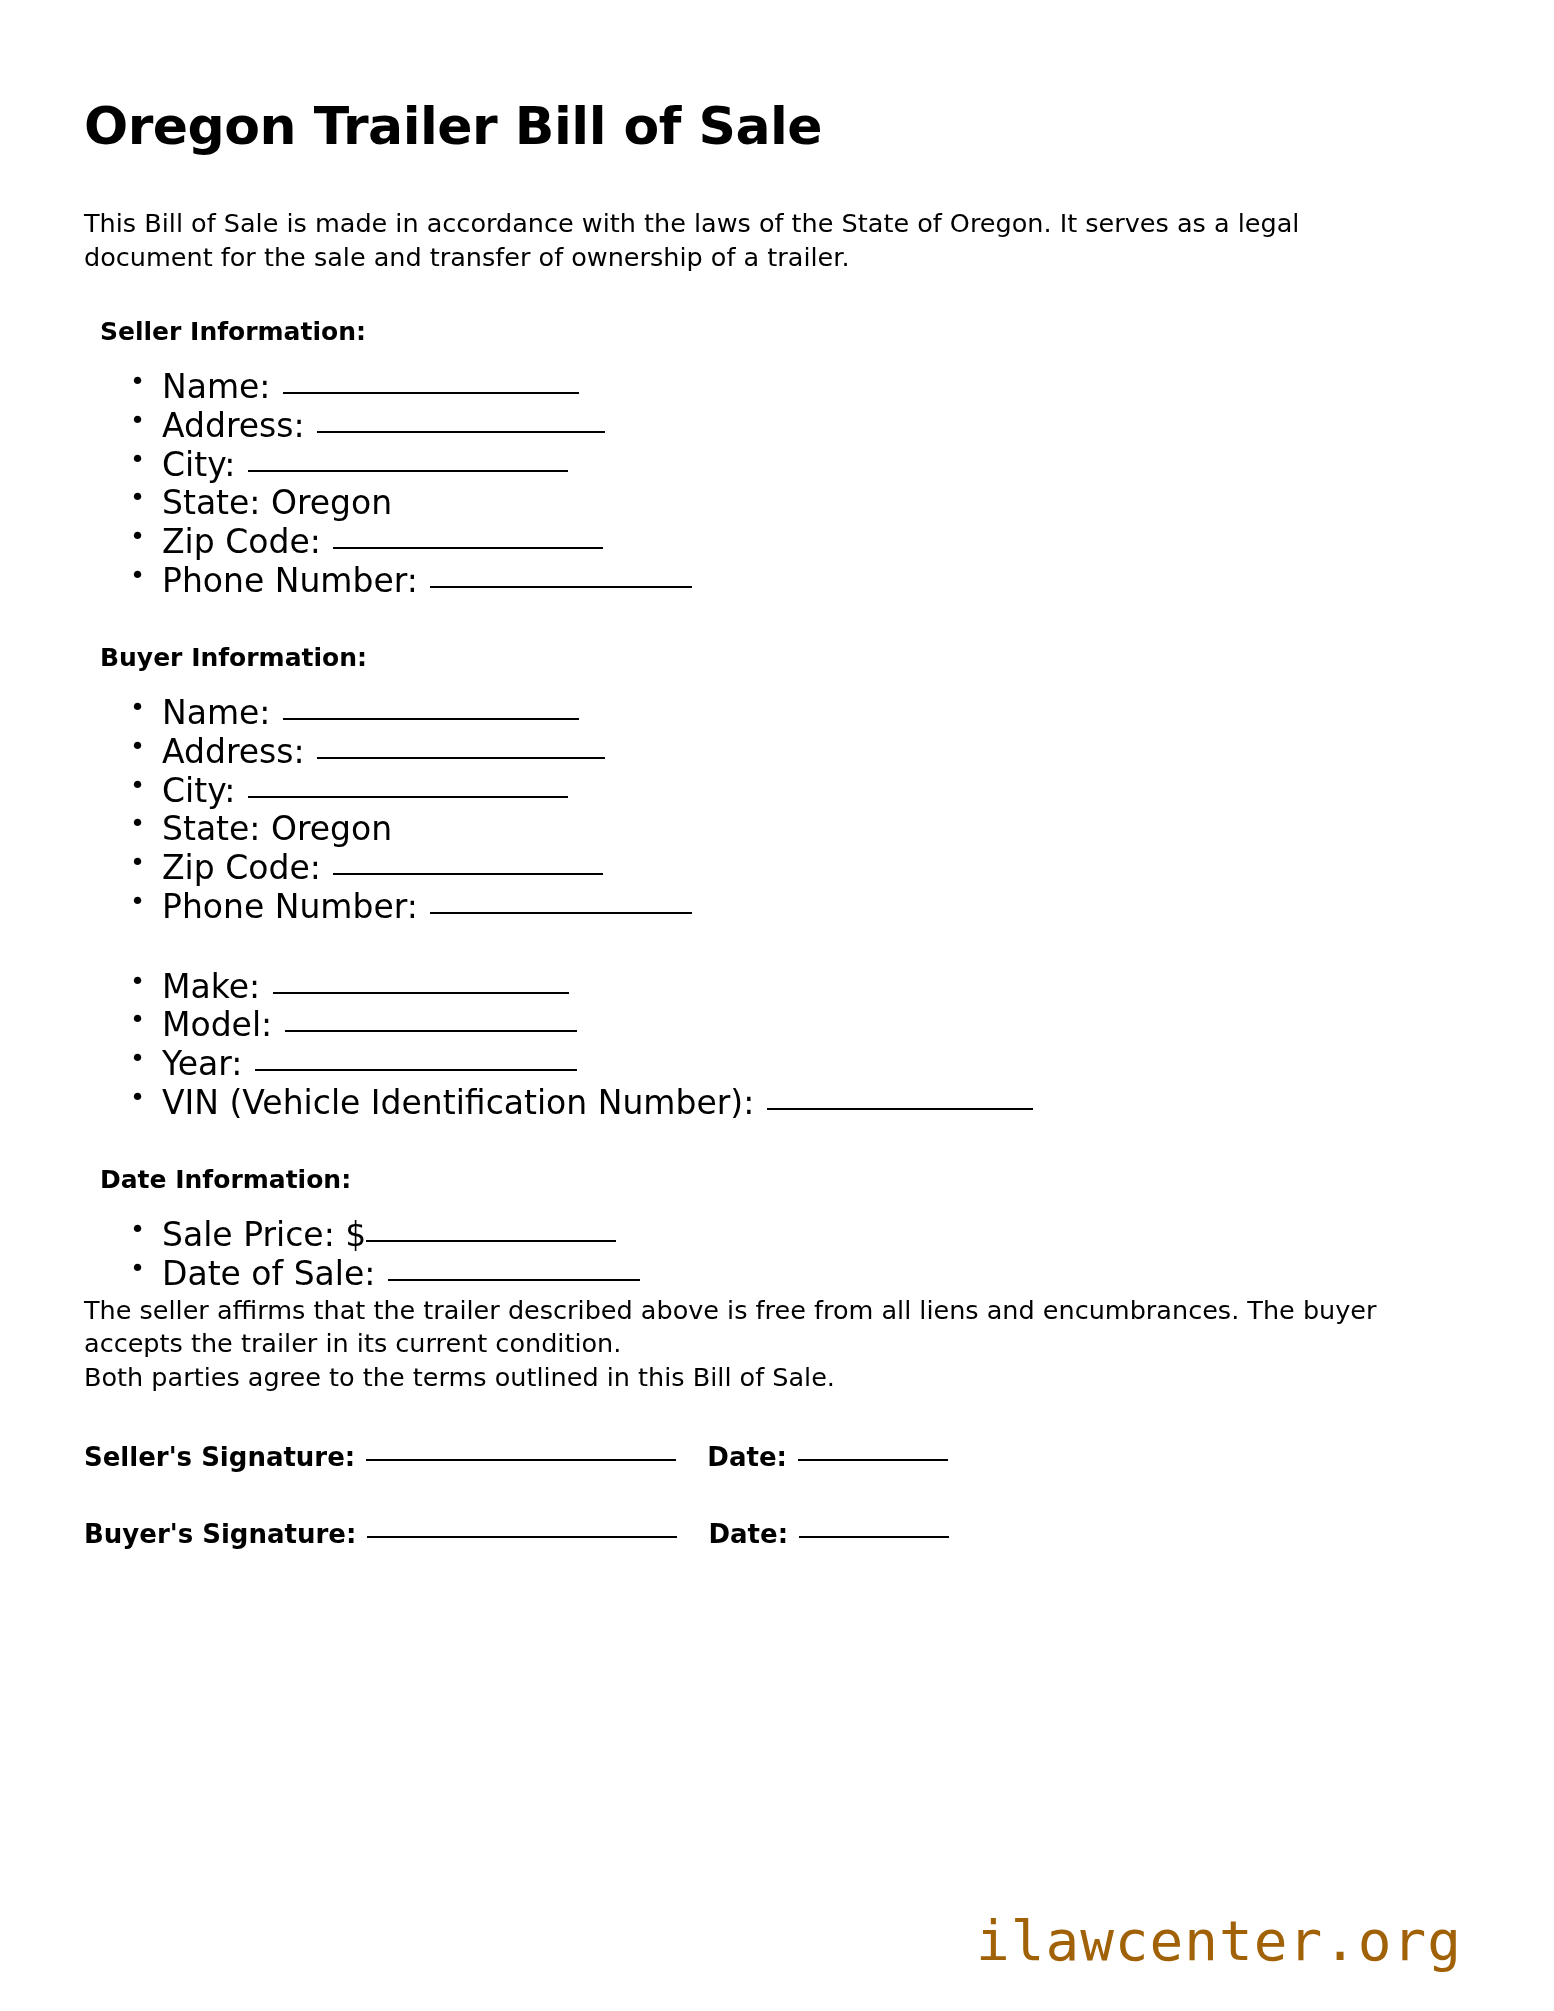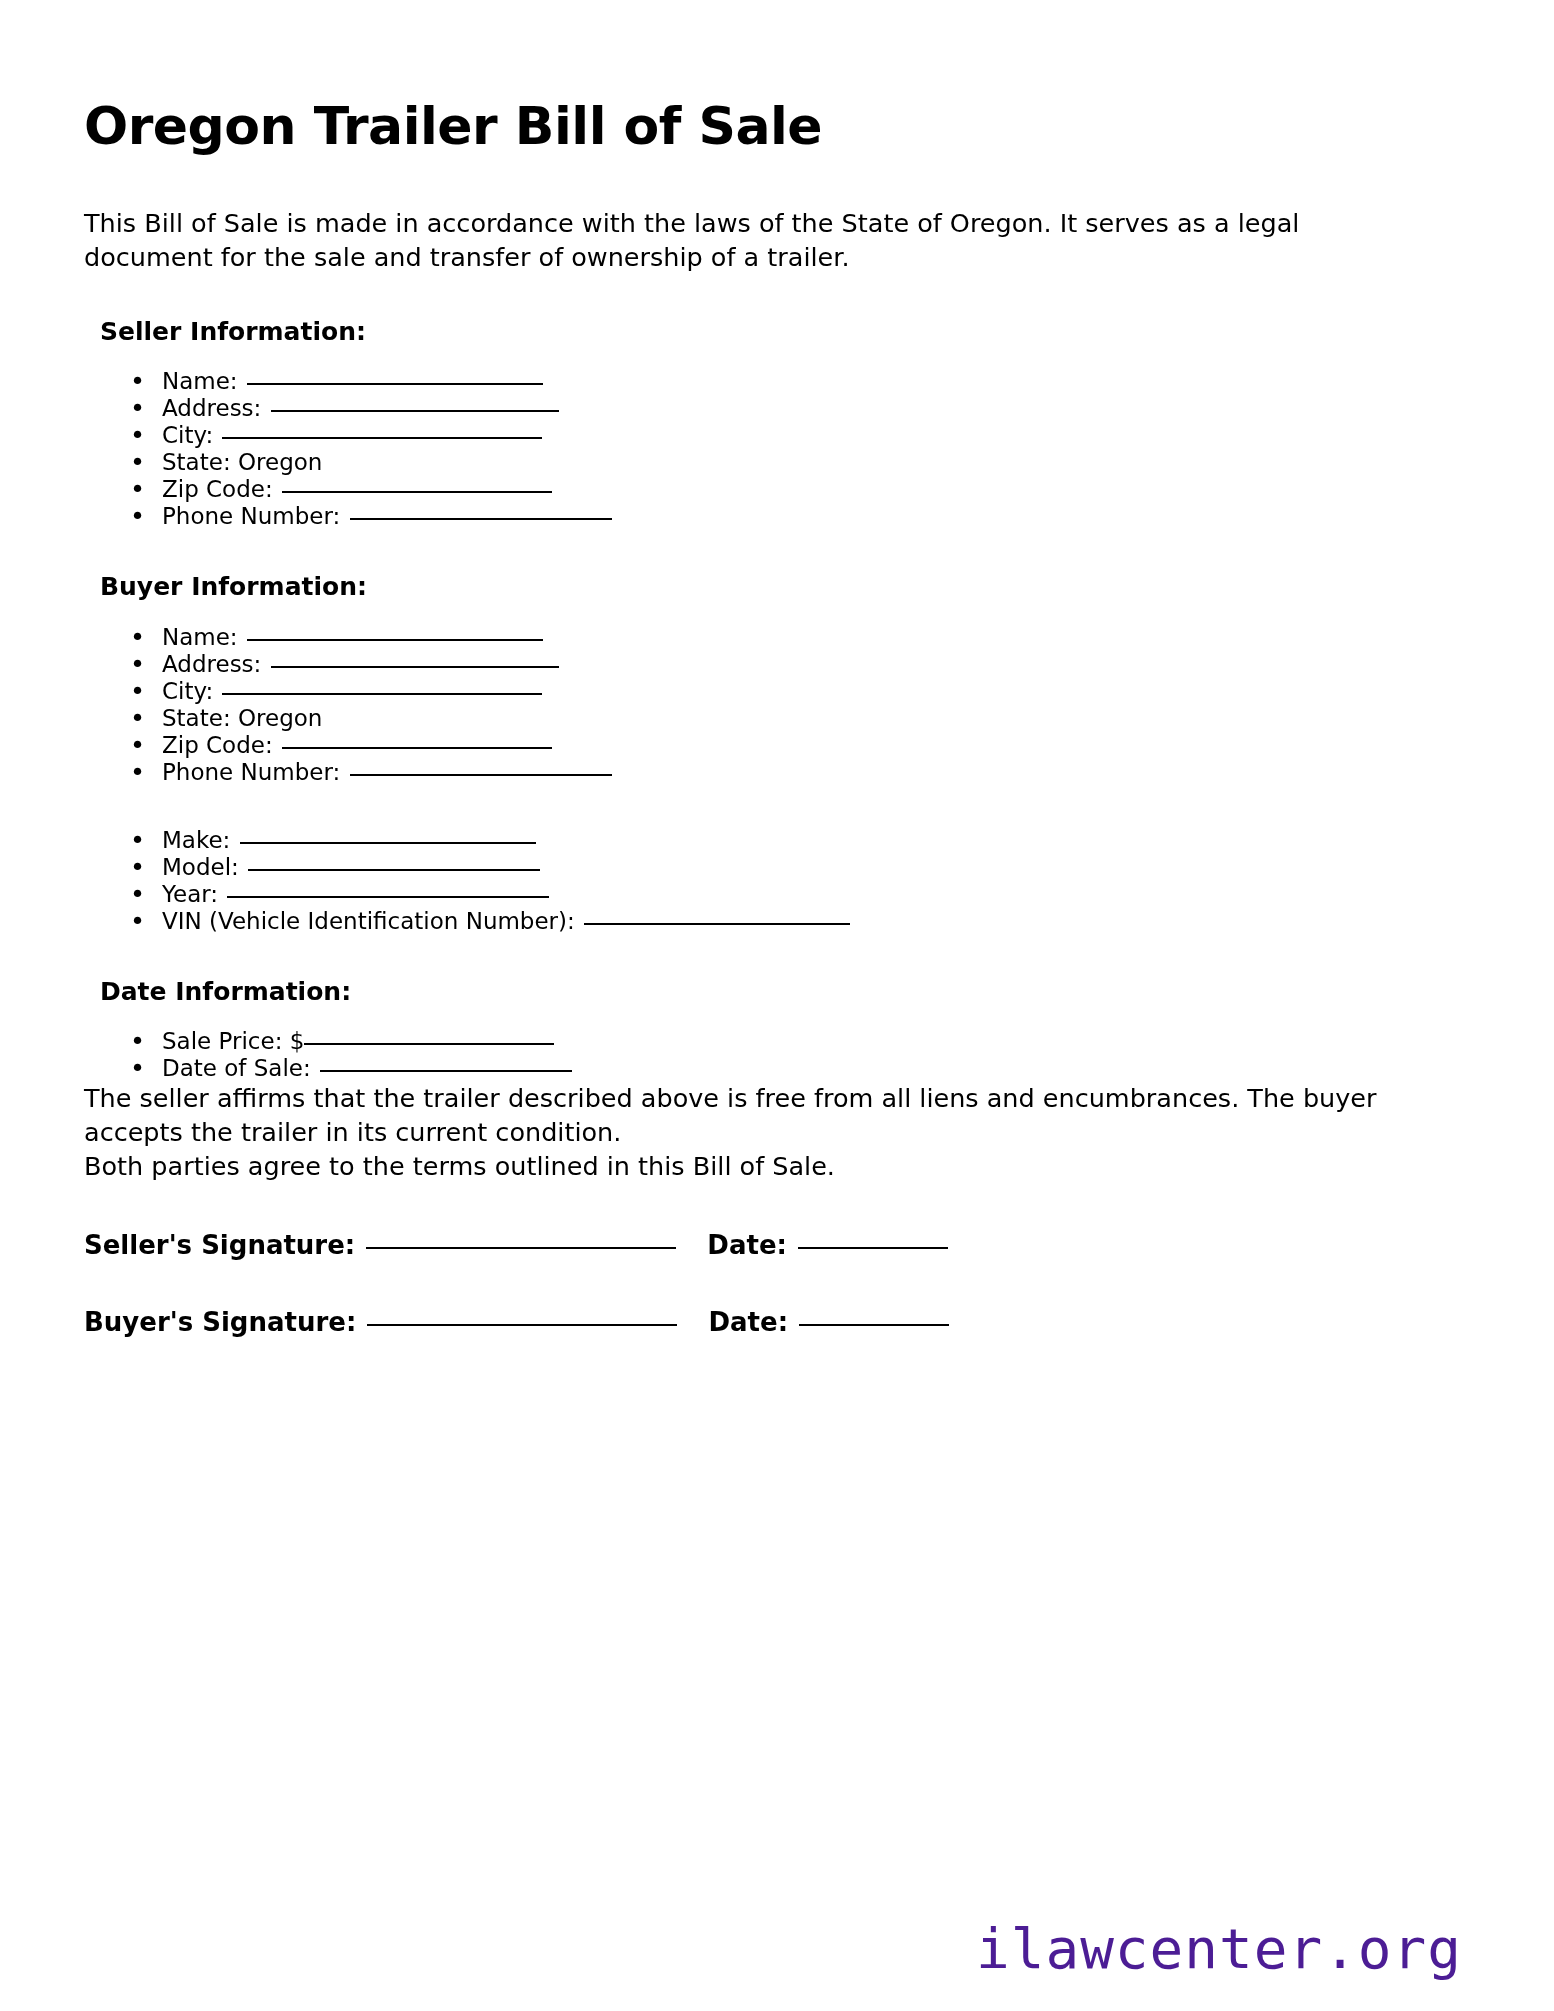--- a/index.html
+++ b/index.html
@@ -49,21 +49,21 @@
     padding: 0;
     line-height: 1.3;
   }
   .sec-block { margin-top: 41px; }
   ul.field-list {
     list-style: none;
     margin: 20px 0 0 0;
     padding: 0 0 0 46px;
   }
   ul.field-list li {
-    font-size: 23px;
+    font-size: 33px;
     line-height: 1.175;
     position: relative;
     padding-left: 32px;
     white-space: nowrap;
   }
   ul.field-list li::before {
     content: "\2022";
     position: absolute;
     left: 0;
     top: -1px;
@@ -97,25 +97,25 @@
     font-size: 26px;
     font-weight: bold;
     margin-top: 47px;
     white-space: nowrap;
   }
   .sig-row .blank { top: -5px; }
   .sig-row .date-label { margin-left: 22px; }
   .footer-mark {
     position: absolute;
     right: 92px;
-    bottom: 30px;
+    bottom: 38px;
     font-family: "DejaVu Sans Mono", monospace;
     font-size: 56px;
     letter-spacing: 1px;
-    color: #4c1d95;
+    color: #a16207;
     white-space: nowrap;
   }
 </style>
 </head>
 <body>
 
 <div class="page">
 
   <h1 class="doc-title">Oregon Trailer Bill of Sale</h1>
 

